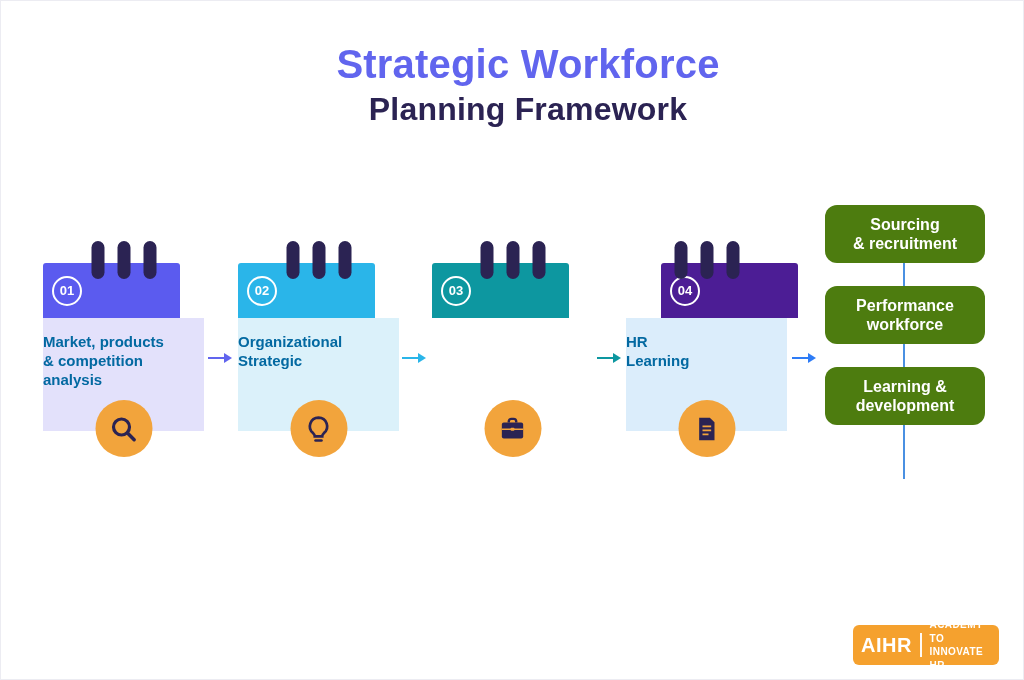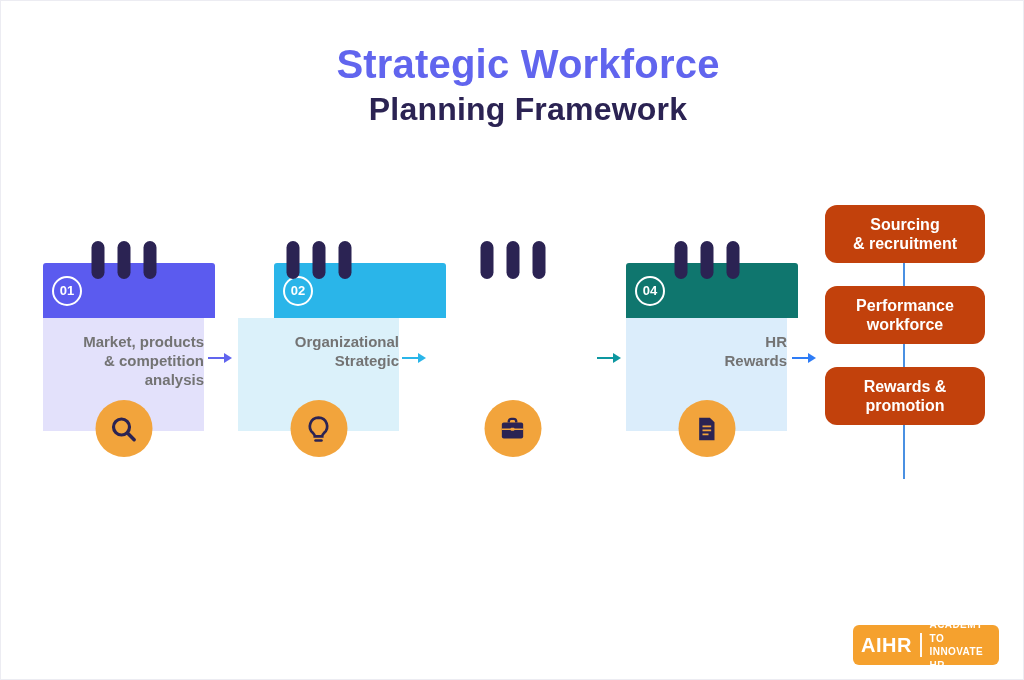--- a/index.html
+++ b/index.html
@@ -9,45 +9,45 @@
     font-family:"Liberation Sans", sans-serif;
   }
   
   .title{position:absolute;top:38px;left:16px;width:100%;text-align:center;}
   .title-line1{font-size:40px;font-weight:800;color:#6165ee;line-height:1.25;letter-spacing:.2px;}
   .title-line2{font-size:32px;font-weight:800;color:#2b2353;line-height:1.25;letter-spacing:.2px;}
   
   .card{position:absolute;top:240px;width:161px;height:215px;}
   .rings{position:absolute;top:0;left:50%;transform:translateX(-50%);display:flex;gap:13px;z-index:3;}
   .ring{width:13px;height:38px;border-radius:7px;background:#2b2353;display:block;}
-  .card-header{position:absolute;top:22px;left:0;width:172px;height:55px;border-radius:3px 3px 0 0;z-index:1;}
+  .card-header{position:absolute;top:22px;left:0;width:137px;height:55px;border-radius:3px 3px 0 0;z-index:1;}
   .num{
     position:absolute;left:9px;top:50%;transform:translateY(-50%);
     width:26px;height:26px;border:2px solid #ffffff;border-radius:50%;
     color:#fff;font-size:13px;font-weight:700;display:flex;align-items:center;justify-content:center;
   }
   .card-body{position:absolute;top:77px;left:0;width:161px;height:113px;z-index:1;}
   .card-label{
-    padding-top:15px;text-align:right;font-size:15px;font-weight:700;color:#737373;
+    padding-top:15px;text-align:left;font-size:15px;font-weight:700;color:#0369a1;
     line-height:1.25;white-space:pre-line;
   }
   .icon-circle{
     position:absolute;top:159px;left:50%;transform:translateX(-50%);
     width:57px;height:57px;border-radius:50%;background:#f2a43c;z-index:2;
     display:flex;align-items:center;justify-content:center;color:#2b2353;
   }
   .icon-circle svg{width:32px;height:32px;}
   
   .arrow{position:absolute;top:349px;z-index:1;}
   
   .outcomes{position:absolute;left:824px;top:204px;width:160px;}
   .connector{position:absolute;left:902px;top:233px;width:2px;height:245px;background:#4a90e2;z-index:0;}
   .outcome{
     position:relative;z-index:1;width:160px;height:58px;margin-bottom:23px;border-radius:12px;
-    background:#c2410c;color:#ffffff;display:flex;align-items:center;justify-content:center;
+    background:#4d7c0f;color:#ffffff;display:flex;align-items:center;justify-content:center;
     text-align:center;font-size:16px;font-weight:700;line-height:1.2;white-space:pre-line;
   }
   
   .logo{
     position:absolute;left:852px;top:624px;width:146px;height:40px;border-radius:6px;
     background:#f5a12e;display:flex;align-items:center;padding:0 8px;box-sizing:border-box;
   }
   .logo-brand{color:#fff;font-size:20px;font-weight:800;letter-spacing:.5px;}
   .logo-divider{width:2px;height:24px;background:#ffffff;margin:0 8px;opacity:.95;}
   .logo-tagline{color:#fff;font-size:10px;font-weight:800;letter-spacing:.4px;line-height:1.35;white-space:pre-line;}
@@ -88,21 +88,21 @@
     <line x1="1" y1="8" x2="18" y2="8" stroke="currentColor" stroke-width="2"></line>
     <path d="M17 3 L25 8 L17 13 Z" fill="currentColor"></path>
   </svg>
 
   <div class="card" style="left:237px">
     <div class="rings">
       <span class="ring"></span>
       <span class="ring"></span>
       <span class="ring"></span>
     </div>
-    <div class="card-header" style="background: rgb(42, 181, 233); margin-left: 36px;">
+    <div class="card-header" style="background: rgb(42, 181, 233);">
       <span class="num">02</span>
     </div>
     <div class="card-body" style="background: rgb(219, 241, 250);">
       <div class="card-label">Organizational
 Strategic</div>
     </div>
     <div class="icon-circle">
       <svg viewBox="0 0 24 24">
         <path d="M12 3.5 a6.5 6.5 0 0 1 4 11.6 c-.8 .7 -1.2 1.4 -1.2 2.4 h-5.6 c0 -1 -.4 -1.7 -1.2 -2.4 A6.5 6.5 0 0 1 12 3.5 Z" fill="none" stroke="currentColor" stroke-width="2"></path>
         <line x1="9.8" y1="20.6" x2="14.2" y2="20.6" stroke="currentColor" stroke-width="2" stroke-linecap="round"></line>
@@ -114,20 +114,23 @@
     <line x1="1" y1="8" x2="18" y2="8" stroke="currentColor" stroke-width="2"></line>
     <path d="M17 3 L25 8 L17 13 Z" fill="currentColor"></path>
   </svg>
 
   <div class="card" style="left:431px">
     <div class="rings">
       <span class="ring"></span>
       <span class="ring"></span>
       <span class="ring"></span>
     </div>
+    <div class="card-header" style="background: rgb(13, 151, 160);">
+      <span class="num">03</span>
+    </div>
     <div class="icon-circle">
       <svg viewBox="0 0 24 24">
         <path d="M9.2 7.2 V6.4 a2 2 0 0 1 2 -2 h1.6 a2 2 0 0 1 2 2 v.8" fill="none" stroke="currentColor" stroke-width="1.8"></path>
         <rect x="4" y="7.2" width="16" height="12" rx="1.5" fill="currentColor"></rect>
         <line x1="4" y1="12.2" x2="20" y2="12.2" stroke="#f2a43c" stroke-width="1.2"></line>
         <rect x="10.6" y="11" width="2.8" height="2.4" rx=".6" fill="#f2a43c"></rect>
       </svg>
     </div>
   </div>
 
@@ -135,26 +138,26 @@
     <line x1="1" y1="8" x2="18" y2="8" stroke="currentColor" stroke-width="2"></line>
     <path d="M17 3 L25 8 L17 13 Z" fill="currentColor"></path>
   </svg>
 
   <div class="card" style="left:625px">
     <div class="rings">
       <span class="ring"></span>
       <span class="ring"></span>
       <span class="ring"></span>
     </div>
-    <div class="card-header" style="background: #0f766e;">
+    <div class="card-header" style="background: #4c1d95; margin-left: 35px;">
       <span class="num">04</span>
     </div>
     <div class="card-body" style="background: rgb(219, 237, 251);">
       <div class="card-label">HR
-Rewards</div>
+Learning</div>
     </div>
     <div class="icon-circle">
       <svg viewBox="0 0 24 24">
         <path d="M6.5 3.5 h8 l3.5 3.5 v13.5 h-11.5 z" fill="currentColor"></path>
         <line x1="9" y1="10" x2="15.5" y2="10" stroke="#f2a43c" stroke-width="1.4"></line>
         <line x1="9" y1="13" x2="15.5" y2="13" stroke="#f2a43c" stroke-width="1.4"></line>
         <line x1="9" y1="16" x2="13.5" y2="16" stroke="#f2a43c" stroke-width="1.4"></line>
       </svg>
     </div>
   </div>
@@ -163,22 +166,22 @@
     <line x1="1" y1="8" x2="18" y2="8" stroke="currentColor" stroke-width="2"></line>
     <path d="M17 3 L25 8 L17 13 Z" fill="currentColor"></path>
   </svg>
 
   <div class="connector"></div>
   <div class="outcomes">
     <div class="outcome">Sourcing
 &amp; recruitment</div>
     <div class="outcome">Performance
 workforce</div>
-    <div class="outcome">Rewards &amp;
-promotion</div>
+    <div class="outcome">Learning &amp;
+development</div>
   </div>
 
   <div class="logo">
     <span class="logo-brand">AIHR</span>
     <span class="logo-divider"></span>
     <span class="logo-tagline">ACADEMY TO
 INNOVATE HR</span>
   </div>
 
 </div>

